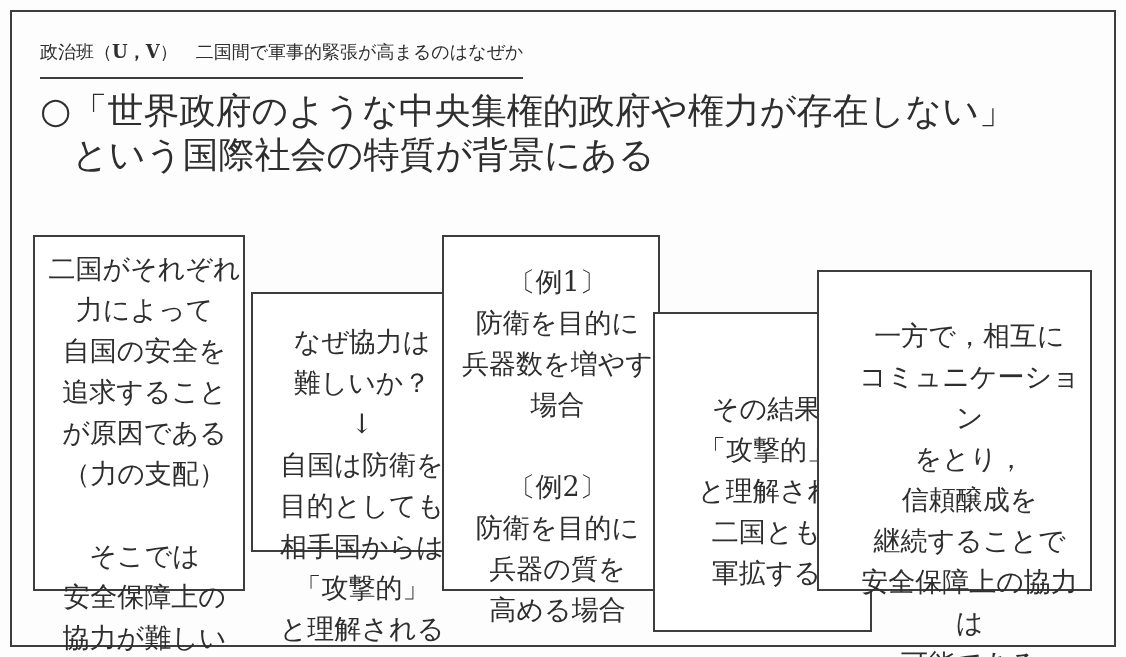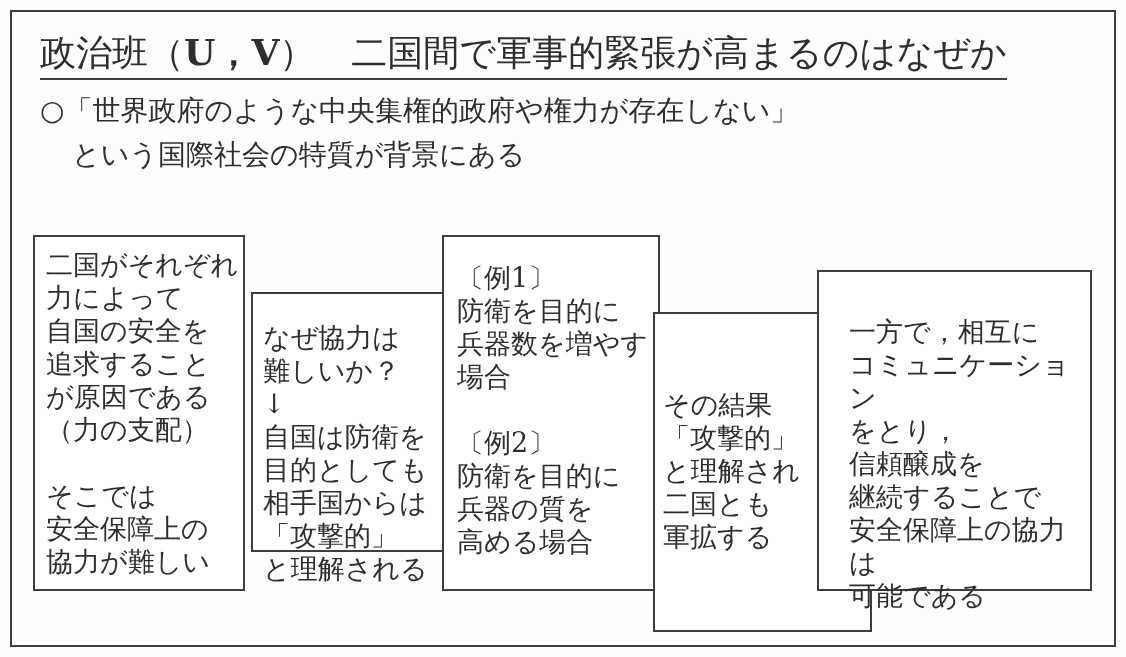--- a/index.html
+++ b/index.html
@@ -14,49 +14,50 @@
   .outer-border{
     position:absolute;
     left:10px;top:10px;
     width:1102px;height:633px;
     border:2px solid #3d3d3d;
     background:transparent;
   }
   .title{
     position:absolute;
     left:40px;top:34px;
-    font-size:36px;
+    font-size:18px;
     line-height:36px;
     white-space:nowrap;
   }
   .title-underline{
     display:inline-block;
     padding-bottom:7px;
     border-bottom:2px solid #3d3d3d;
   }
   .uv{font-weight:bold;}
   .premise-line{
     position:absolute;
-    font-size:28px;
+    font-size:36px;
     line-height:34px;
     white-space:nowrap;
   }
   .line1{left:40px;top:94px;}
   .line2{left:72px;top:138px;}
   .note-box{
     position:absolute;
     box-sizing:border-box;
     background:#ffffff;
     border:2px solid #3d3d3d;
   }
   .box-text{
     font-size:27px;
-    line-height:33px;
+    line-height:41px;
     white-space:pre-line;
     letter-spacing:0;
+    text-align:center;
   }
   .box1{left:33px;top:235px;width:212px;height:356px;z-index:1;}
   .box1 .box-text{padding:11px 0 0 11px;}
   .box2{left:251px;top:292px;width:212px;height:260px;z-index:2;}
   .box2 .pad-top{padding-top:27px;}
   .box2 .box-text{padding-left:10px;}
   .box3{left:442px;top:235px;width:218px;height:356px;z-index:3;}
   .box3 .box-text{padding:24px 0 0 13px;}
   .box4{left:653px;top:300px;width:219px;height:320px;z-index:4;margin-top:12px;}
   .box4 .box-text{padding:74px 0 0 8px;}

